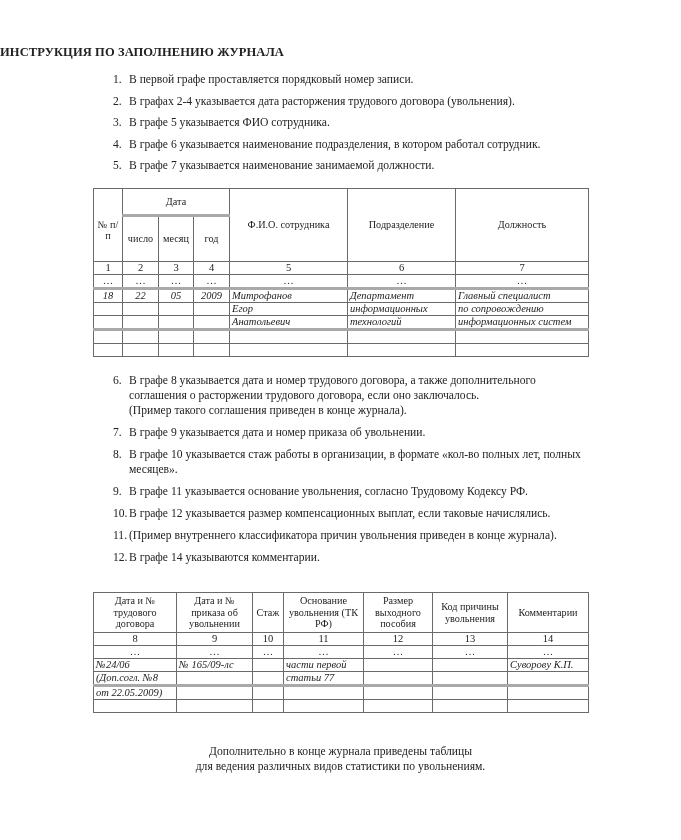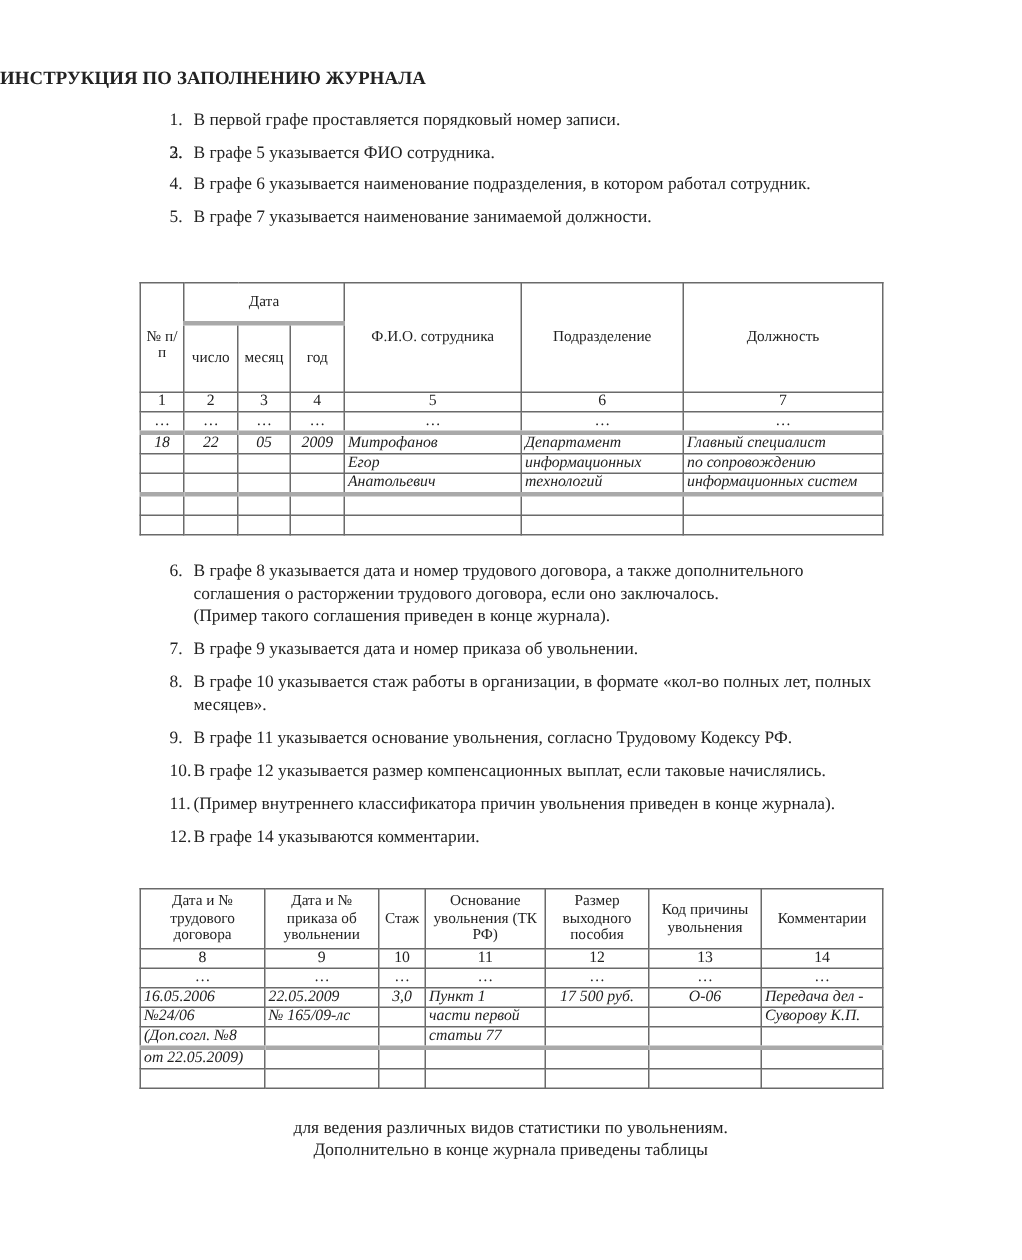--- a/index.html
+++ b/index.html
@@ -44,21 +44,21 @@
     font-size: 11.6px; line-height: 15px;
   }
 </style>
 </head>
 <body>
 
 <div class="title">ИНСТРУКЦИЯ ПО ЗАПОЛНЕНИЮ ЖУРНАЛА</div>
 
 <div class="list list1">
   <div class="li"><span class="num">1.</span><span>В первой графе проставляется порядковый номер записи.</span></div>
-  <div class="li"><span class="num">2.</span></div>
+  <div class="li"><span class="num">2.</span><span>В графах 2-4 указывается дата расторжения трудового договора (увольнения).</span></div>
   <div class="li"><span class="num">3.</span><span>В графе 5 указывается ФИО сотрудника.</span></div>
   <div class="li"><span class="num">4.</span><span>В графе 6 указывается наименование подразделения, в котором работал сотрудник.</span></div>
   <div class="li"><span class="num">5.</span><span>В графе 7 указывается наименование занимаемой должности.</span></div>
 </div>
 
 <table class="grid" id="t1">
   <colgroup>
     <col style="width:29px">
       <col style="width:36px">
       <col style="width:35px">
@@ -188,29 +188,20 @@
   <tr>
     <td class="c">…</td>
     <td class="c">…</td>
     <td class="c">…</td>
     <td class="c">…</td>
     <td class="c">…</td>
     <td class="c">…</td>
     <td class="c">…</td>
   </tr>
   <tr>
-    <td class="l i">16.05.2006</td>
-    <td class="l i">22.05.2009</td>
-    <td class="c i">3,0</td>
-    <td class="l i">Пункт 1</td>
-    <td class="c i">17 500 руб.</td>
-    <td class="c i">О-06</td>
-    <td class="l i">Передача дел -</td>
-  </tr>
-  <tr>
     <td class="l i">№24/06</td>
     <td class="l i">№ 165/09-лс</td>
     <td class="c i"></td>
     <td class="l i">части первой</td>
     <td class="c i"></td>
     <td class="c i"></td>
     <td class="l i">Суворову К.П.</td>
   </tr>
   <tr class="sep-bottom">
     <td class="l i">(Доп.согл. №8</td>
@@ -236,15 +227,15 @@
         <td></td>
         <td></td>
         <td></td>
         <td></td>
         <td></td>
   </tr>
 </tbody>
   </table>
 
 <div class="footer">
+  <div>Дополнительно в конце журнала приведены таблицы</div>
   <div>для ведения различных видов статистики по увольнениям.</div>
-  <div>Дополнительно в конце журнала приведены таблицы</div>
 </div>
 
 </body></html>

